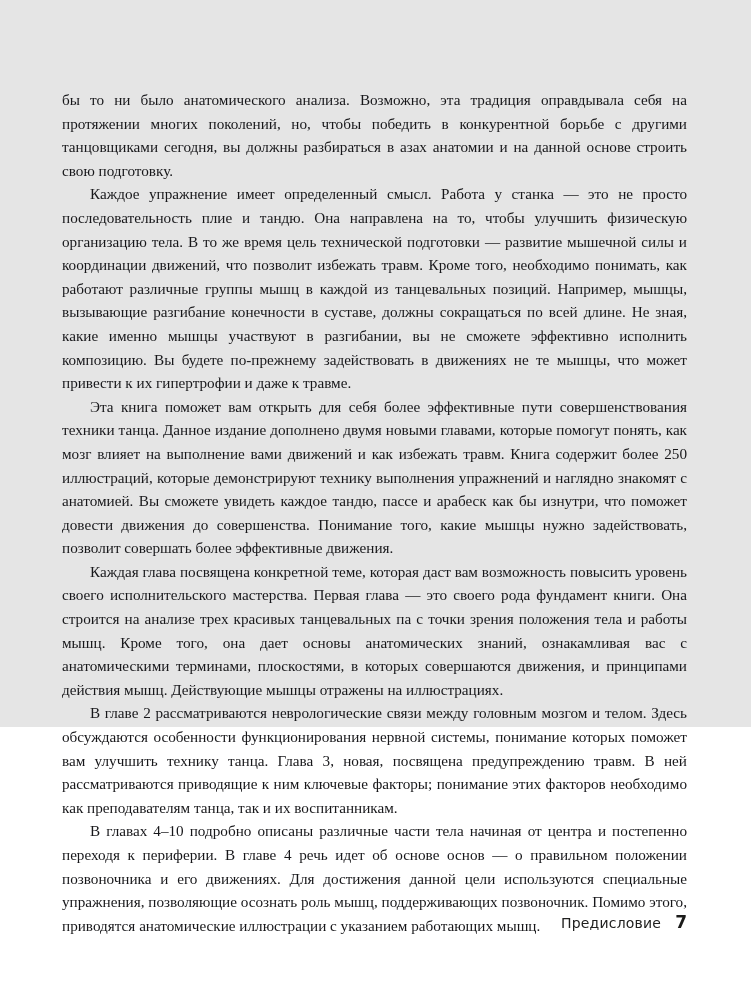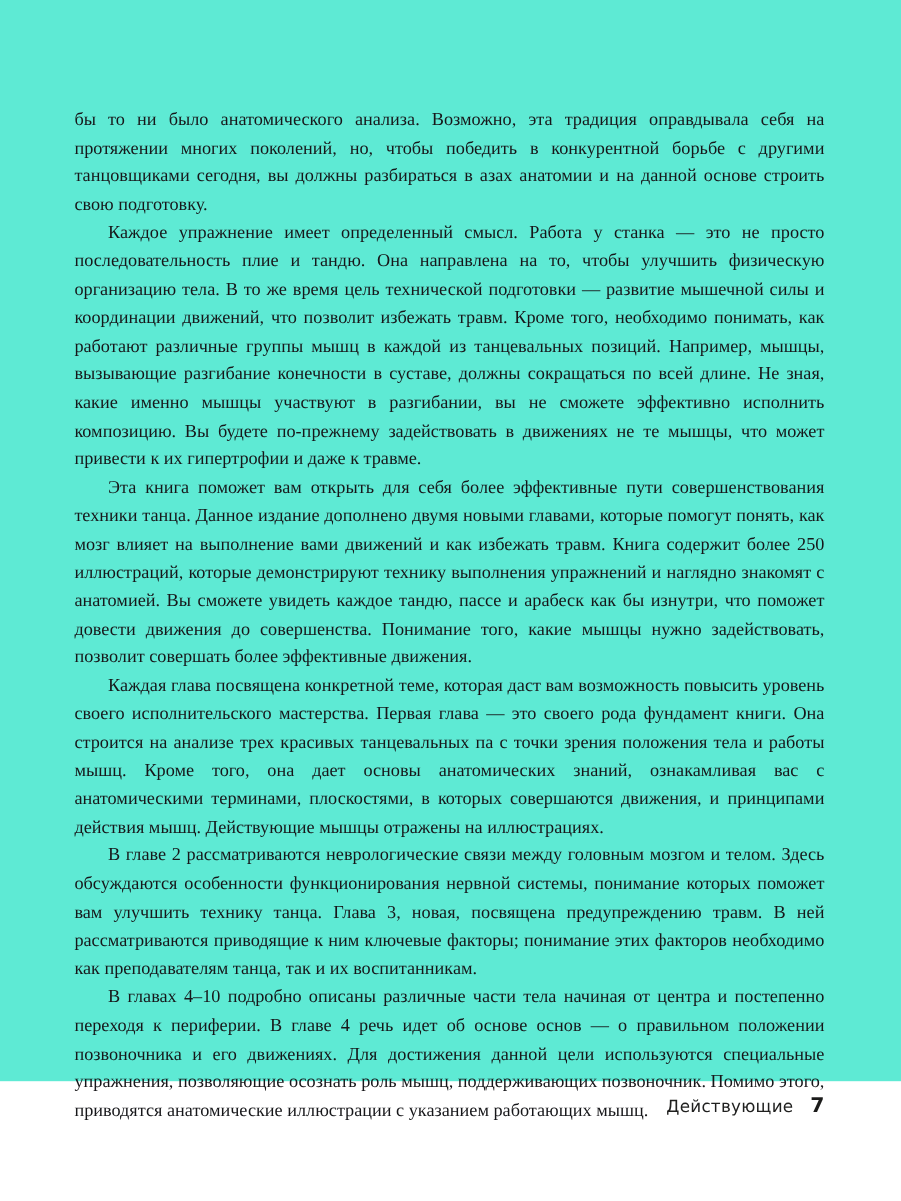--- a/index.html
+++ b/index.html
@@ -10,22 +10,22 @@
     width: 751px;
     height: 1001px;
     background: #ffffff;
     font-family: "Liberation Serif", serif;
     color: #1a1a1a;
     overflow: hidden;
   }
   .page {
     position: relative;
     width: 751px;
-    height: 901px;
-    background: #5eead4;
+    height: 727px;
+    background: #e5e5e5;
     box-sizing: border-box;
   }
   .content {
     position: absolute;
     left: 62px;
     top: 88px;
     width: 625px;
   }
   p.para {
     margin: 0;
@@ -70,16 +70,16 @@
   <div class="content">
     <p class="para first">бы то ни было анатомического анализа. Возможно, эта традиция оправдывала себя на протяжении многих поколений, но, чтобы победить в конкурентной борьбе с другими танцовщиками сегодня, вы должны разбираться в азах анатомии и на данной основе строить свою подготовку.</p>
     <p class="para">Каждое упражнение имеет определенный смысл. Работа у станка — это не просто последовательность плие и тандю. Она направлена на то, чтобы улучшить физическую организацию тела. В то же время цель технической подготовки — развитие мышечной силы и координации движений, что позволит избежать травм. Кроме того, необходимо понимать, как работают различные группы мышц в каждой из танцевальных позиций. Например, мышцы, вызывающие разгибание конечности в суставе, должны сокращаться по всей длине. Не зная, какие именно мышцы участвуют в разгибании, вы не сможете эффективно исполнить композицию. Вы будете по-прежнему задействовать в движениях не те мышцы, что может привести к их гипертрофии и даже к травме.</p>
     <p class="para">Эта книга поможет вам открыть для себя более эффективные пути совершенствования техники танца. Данное издание дополнено двумя новыми главами, которые помогут понять, как мозг влияет на выполнение вами движений и как избежать травм. Книга содержит более 250 иллюстраций, которые демонстрируют технику выполнения упражнений и наглядно знакомят с анатомией. Вы сможете увидеть каждое тандю, пассе и арабеск как бы изнутри, что поможет довести движения до совершенства. Понимание того, какие мышцы нужно задействовать, позволит совершать более эффективные движения.</p>
     <p class="para">Каждая глава посвящена конкретной теме, которая даст вам возможность повысить уровень своего исполнительского мастерства. Первая глава — это своего рода фундамент книги. Она строится на анализе трех красивых танцевальных па с точки зрения положения тела и работы мышц. Кроме того, она дает основы анатомических знаний, ознакамливая вас с анатомическими терминами, плоскостями, в которых совершаются движения, и принципами действия мышц. Действующие мышцы отражены на иллюстрациях.</p>
     <p class="para">В главе 2 рассматриваются неврологические связи между головным мозгом и телом. Здесь обсуждаются особенности функционирования нервной системы, понимание которых поможет вам улучшить технику танца. Глава 3, новая, посвящена предупреждению травм. В ней рассматриваются приводящие к ним ключевые факторы; понимание этих факторов необходимо как преподавателям танца, так и их воспитанникам.</p>
     <p class="para">В главах 4–10 подробно описаны различные части тела начиная от центра и постепенно переходя к периферии. В главе 4 речь идет об основе основ — о правильном положении позвоночника и его движениях. Для достижения данной цели используются специальные упражнения, позволяющие осознать роль мышц, поддерживающих позвоночник. Помимо этого, приводятся анатомические иллюстрации с указанием работающих мышц.</p>
   </div>
 
   <div class="footer">
-    <span class="footer-label">Действующие</span>
+    <span class="footer-label">Предисловие</span>
     <span class="footer-page">7</span>
   </div>
 </div>
 
 </body></html>

